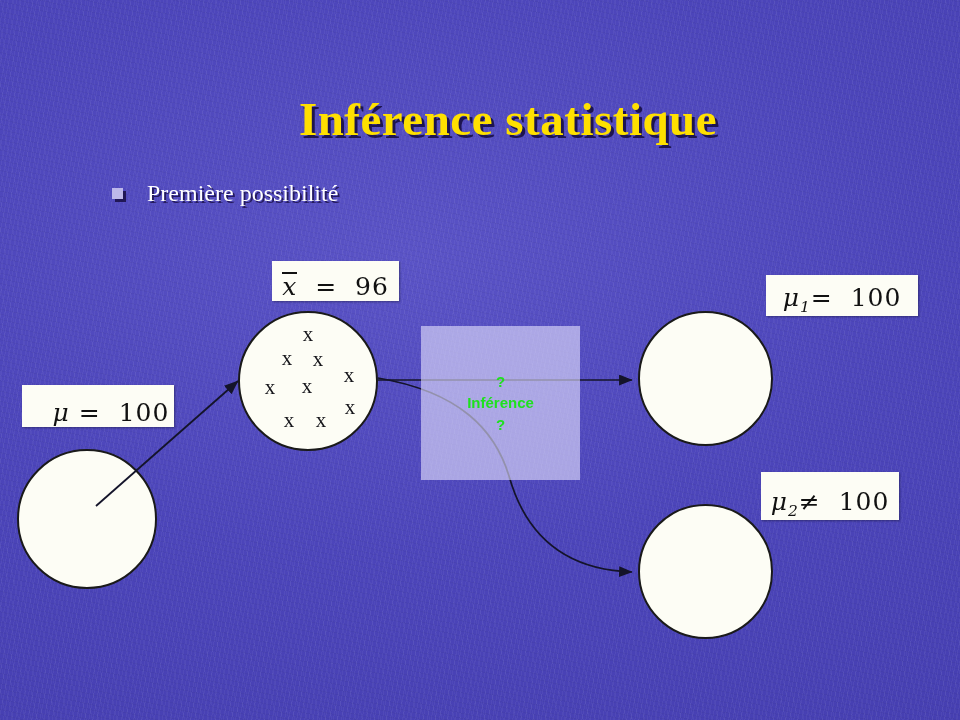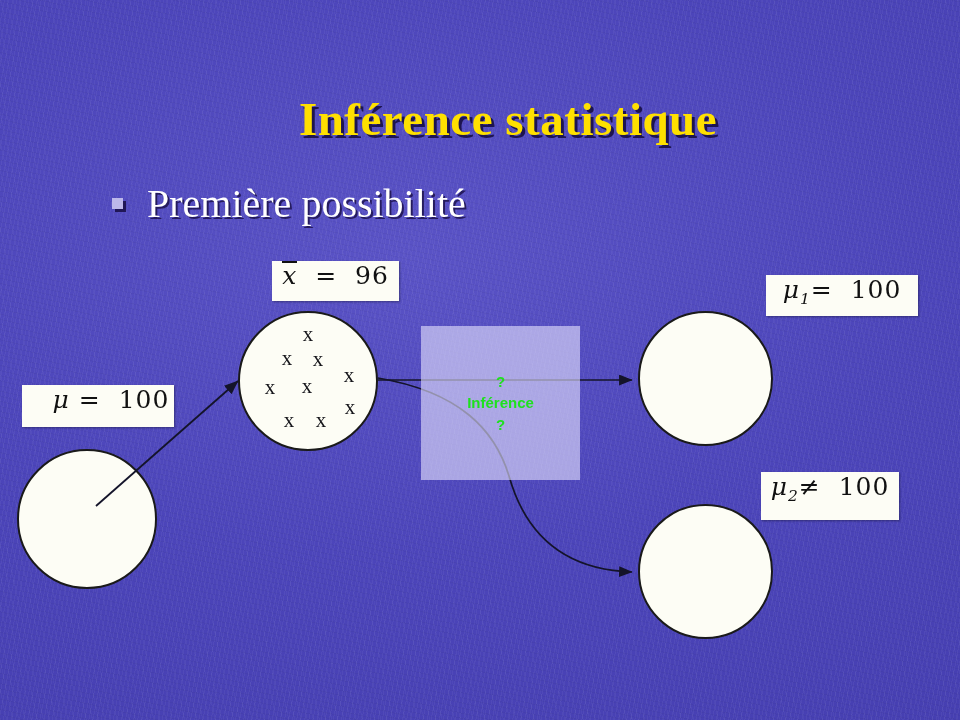--- a/index.html
+++ b/index.html
@@ -47,33 +47,33 @@
   }
   #bullet-marker {
     width: 11px;
     height: 11px;
     background: #bdb8ea;
     box-shadow: 3px 3px 0px rgba(20,10,60,0.8);
     margin-right: 24px;
     flex: none;
   }
   #bullet-text {
-    font-size: 40px;
+    font-size: 24px;
     color: #ffffff;
     text-shadow: 2px 2px 0px rgba(20,10,60,0.75);
     white-space: nowrap;
   }
 
   
   .formula-box {
     position: absolute;
     background: #fdfdf5;
     color: #111111;
     display: flex;
-    align-items: flex-start;
+    align-items: flex-end;
     justify-content: center;
     font-family: "DejaVu Serif", serif;
     box-shadow: 1px 1px 2px rgba(0,0,0,0.35);
     white-space: nowrap;
   }
   .formula-inner {
     font-size: 25px;
     letter-spacing: 1px;
   }
   .mvar {

